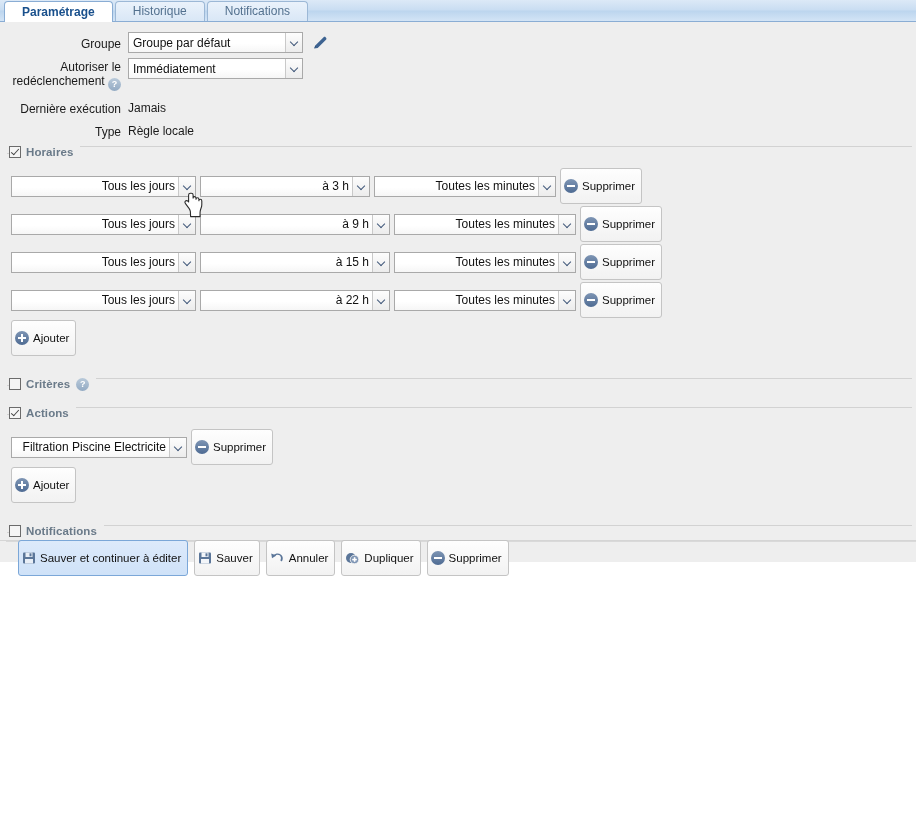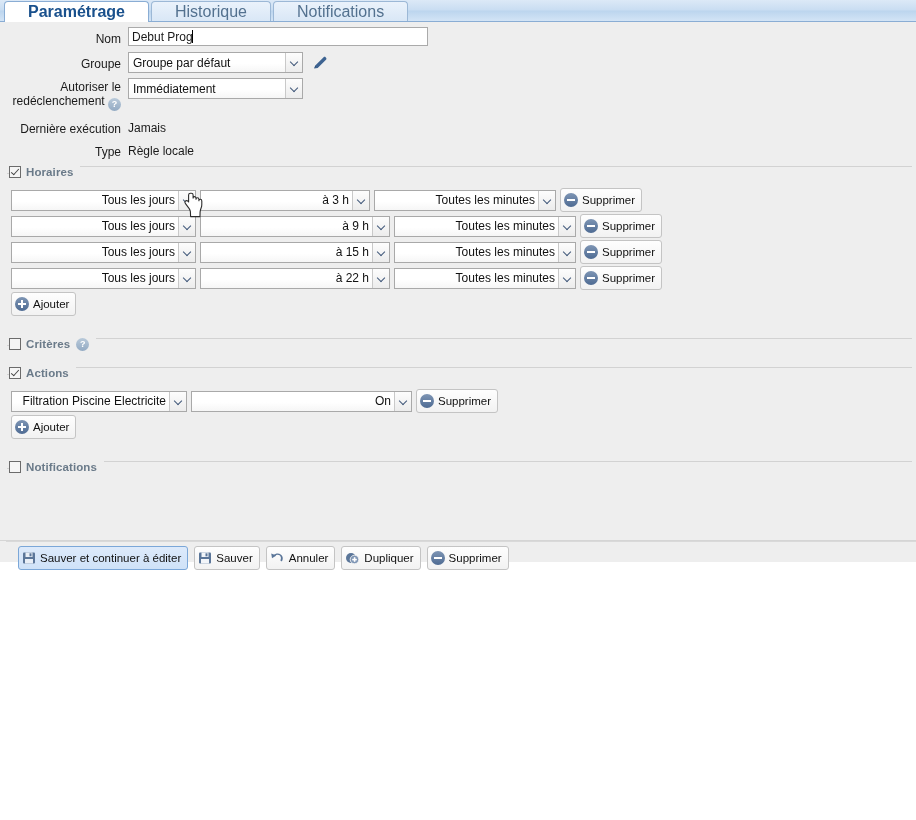--- a/index.html
+++ b/index.html
@@ -19,23 +19,23 @@
     background: linear-gradient(to bottom, #dce9f7 0%, #c9ddf2 48%, #bcd5ee 52%, #d3e4f6 100%);
     border-bottom: 1px solid #8aadd4;
     display: flex;
     align-items: flex-end;
     padding-left: 4px;
     position: relative;
   }
   .tab {
     height: 20px;
     line-height: 19px;
-    padding: 0 23px;
+    padding: 0 17px;
     margin-right: 2px;
-    font-size: 16px;
+    font-size: 12px;
     color: #53718f;
     border: 1px solid #9cb8d6;
     border-bottom: none;
     border-radius: 4px 4px 0 0;
     background: linear-gradient(to bottom, #eaf2fb 0%, #d9e7f6 100%);
     cursor: pointer;
     white-space: nowrap;
   }
   .tab.active {
     background: #ffffff;
@@ -232,21 +232,21 @@
     background: #d2d2d2;
   }
   .fs-body { padding: 6px 0 6px 4px; }
 
   
   .srow { display: flex; align-items: center; margin-bottom: 2px; }
   .srow .sel { margin-right: 4px; text-align: right; }
 
   
   .btn {
-    height: 24px;
+    height: 36px;
     border: 1px solid #c4c4c4;
     border-radius: 3px;
     background: linear-gradient(to bottom,#fefefe 0%, #f2f2f2 100%);
     display: inline-flex;
     align-items: center;
     padding: 0 6px 0 3px;
     font-size: 11.5px;
     color: #111;
     cursor: pointer;
     margin-right: 6px;
@@ -322,29 +322,20 @@
 <div class="tabbar">
   <div class="tab active">Paramétrage</div>
   <div class="tab">Historique</div>
   <div class="tab">Notifications</div>
 </div>
 
 <div class="panel">
 
   <div class="formrows">
 
-    <div class="frow">
-      <div class="flabel">Nom</div>
-      <div class="fval">
-        <div class="inputwrap">
-          <span>Debut Prog</span>
-            <span class="caret"></span>
-        </div>
-      </div>
-    </div>
 
 
     <div class="frow" style="margin-top:5px;">
       <div class="flabel">Groupe</div>
       <div class="fval">
         <div class="sel" style="width:175px;">
           <span class="seltext">Groupe par défaut</span>
           <span class="arrowbox">
               <span class="chev"></span>
             </span>
@@ -533,26 +524,20 @@
     <div class="fs-legend">
       <span class="fs-left-tick"></span>
       <span class="lbox checked"></span>
       <span class="ltxt">Actions</span>
       <span class="rule"></span>
     </div>
     <div class="fs-body">
       <div class="srow">
         <div class="sel" style="width:176px;">
           <span class="seltext">Filtration Piscine Electricite</span>
-          <span class="arrowbox">
-              <span class="chev"></span>
-            </span>
-        </div>
-        <div class="sel" style="width:221px;">
-          <span class="seltext">On</span>
           <span class="arrowbox">
               <span class="chev"></span>
             </span>
         </div>
         <div class="btn">
           <span class="bico">
               <span class="icircle minus"></span>
             </span>
           <span>Supprimer</span>
         </div>

